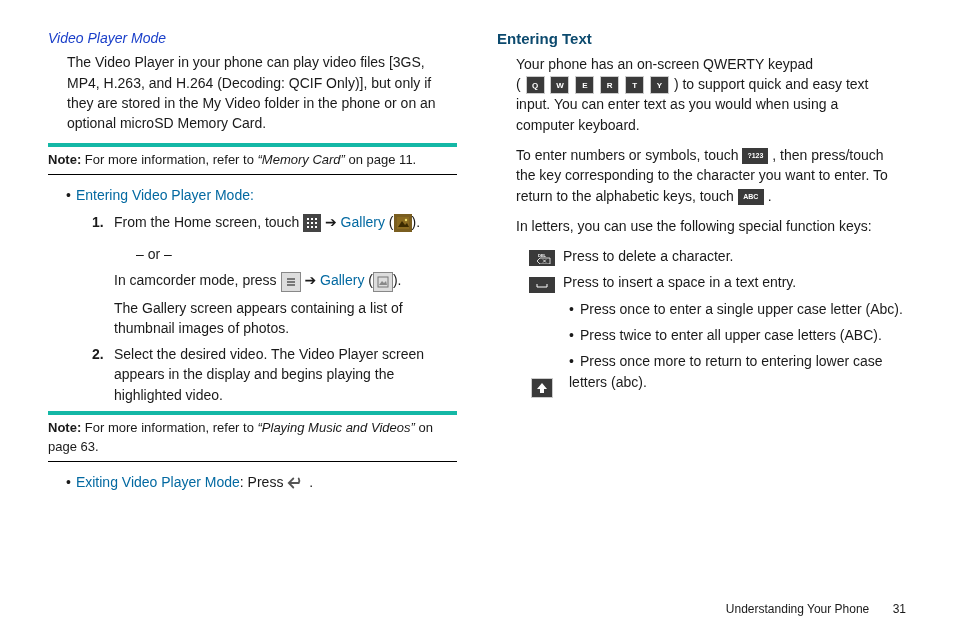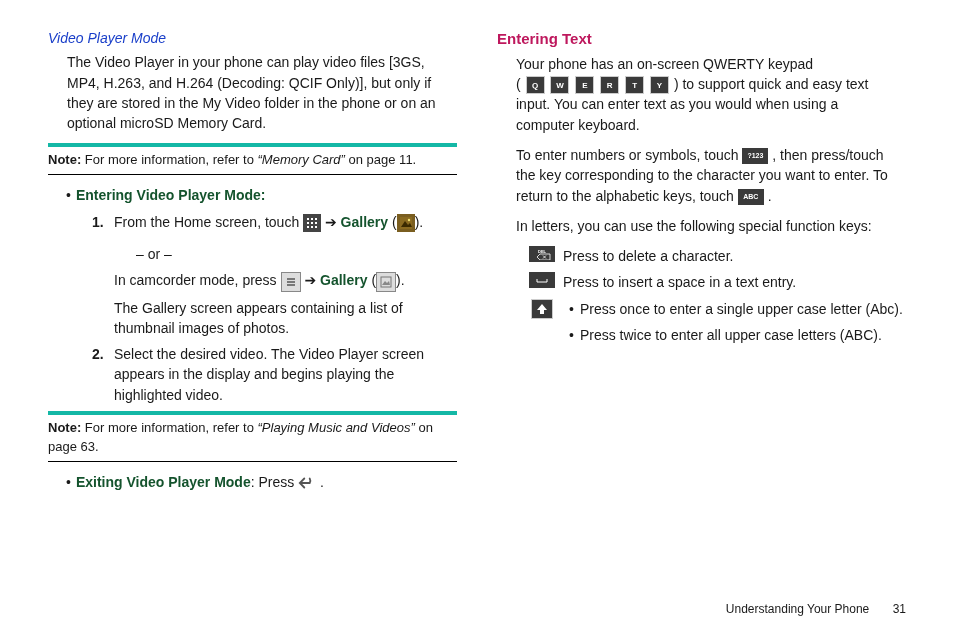--- a/index.html
+++ b/index.html
@@ -1,44 +1,44 @@
 <!DOCTYPE html>
 <html><head>
 <meta charset="utf-8">
 <style>
   html,body{margin:0;padding:0;background:#fff;color:#1a1a1a;font-family:Arial,Helvetica,sans-serif}
   .page{width:954px;height:636px;box-sizing:border-box;padding:28px 48px 18px 48px;position:relative}
   .cols{display:flex;gap:40px}
   .col{flex:1;min-width:0;font-size:14px;line-height:1.45;font-stretch:condensed;font-family:"Arial Narrow",Arial,Helvetica,sans-serif}
-  .secTitle{color:#be185d;font-weight:bold;font-size:15px;font-family:Arial,Helvetica,sans-serif;margin-bottom:4px}
+  .secTitle{color:#0c4a6e;font-weight:bold;font-size:15px;font-family:Arial,Helvetica,sans-serif;margin-bottom:4px}
   .subTitle{color:#1a3fc9;font-weight:normal;font-style:italic;font-size:14px;font-family:Arial,Helvetica,sans-serif;margin-bottom:4px}
   .para{margin:4px 8px 10px 19px}
   .noteBox{border-top:4px solid #14b8a6;border-bottom:1px solid #000;padding:4px 0;margin:4px 0 10px 0;font-size:13px}
   .noteBox b{font-weight:bold}
   .noteBox i{font-style:italic}
   .bulletLine{margin:6px 0 4px 18px}
   .bulletLine .dot{display:inline-block;width:6px}
   .numList{margin-left:44px}
   .numItem{margin:6px 0 6px 0;position:relative;padding-left:22px}
   .numItem .num{position:absolute;left:0;top:0;font-weight:bold}
   .subInd{margin-left:22px;margin-top:12px}
   .key{display:inline-flex;align-items:center;justify-content:center;width:17px;height:16px;background:#3a3a3a;color:#fff;font-size:8px;font-weight:bold;border:1px solid #ccc;vertical-align:middle;margin:0 1px;font-family:Arial}
   .keyWide{display:inline-flex;align-items:center;justify-content:center;width:26px;height:16px;background:#3a3a3a;color:#fff;font-size:7px;font-weight:bold;vertical-align:middle;font-family:Arial}
   .iconBox{display:inline-flex;align-items:center;justify-content:center;width:18px;height:18px;background:#444;color:#fff;vertical-align:middle}
   .iconBoxLight{display:inline-flex;align-items:center;justify-content:center;width:18px;height:18px;background:#ddd;color:#555;border:1px solid #888;vertical-align:middle}
   .footer{position:absolute;bottom:20px;right:48px;font-size:12px;font-family:"Arial Narrow",Arial}
   .footer .pn{margin-left:20px}
   .fnTable{margin:4px 0 0 30px}
-  .fnRow{display:flex;align-items:flex-start;margin-bottom:6px}
+  .fnRow{display:flex;align-items:flex-end;margin-bottom:6px}
   .fnIcon{width:30px;flex:0 0 30px;display:flex;justify-content:center}
   .fnBody{flex:1;padding-left:6px}
   .fnBullets{margin-left:6px}
   .fnBullets .b{margin-bottom:6px}
   .fnBullets .b::before{content:"•";margin-right:6px}
-  b.blk{font-weight:bold;color:#14532d}
+  b.blk{font-weight:normal;color:#0369a1}
 </style>
 </head>
 <body>
 
 <div class="page">
   <div class="cols">
 
     <div class="col">
       <div class="subTitle">Video Player Mode</div>
       <div class="para">The Video Player in your phone can play video files [3GS, MP4, H.263, and H.264 (Decoding: QCIF Only)], but only if they are stored in the My Video folder in the phone or on an optional microSD Memory Card.</div>
@@ -171,20 +171,21 @@
           <div class="fnIcon">
               <span class="key" style="width:20px;height:18px">
                 <svg width="14" height="14" viewBox="0 0 14 14">
                   <polygon points="7,2 12,8 9,8 9,12 5,12 5,8 2,8" fill="#fff"></polygon>
                 </svg>
               </span>
             </div>
           <div class="fnBody fnBullets">
             <div class="b">Press once to enter a single upper case letter (Abc).</div>
             <div class="b">Press twice to enter all upper case letters (ABC).</div>
+            <div class="b">Press once more to return to entering lower case letters (abc).</div>
           </div>
         </div>
       </div>
     </div>
 
   </div>
 
   <div class="footer">
     <span>Understanding Your Phone</span>
     <span class="pn">31</span>

